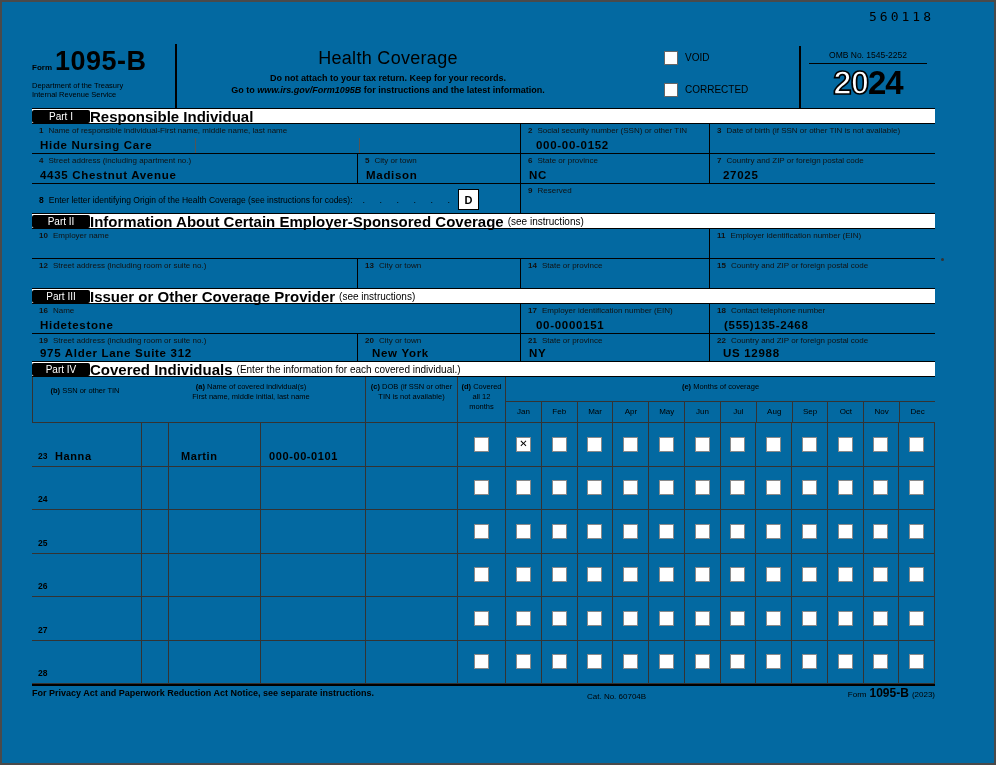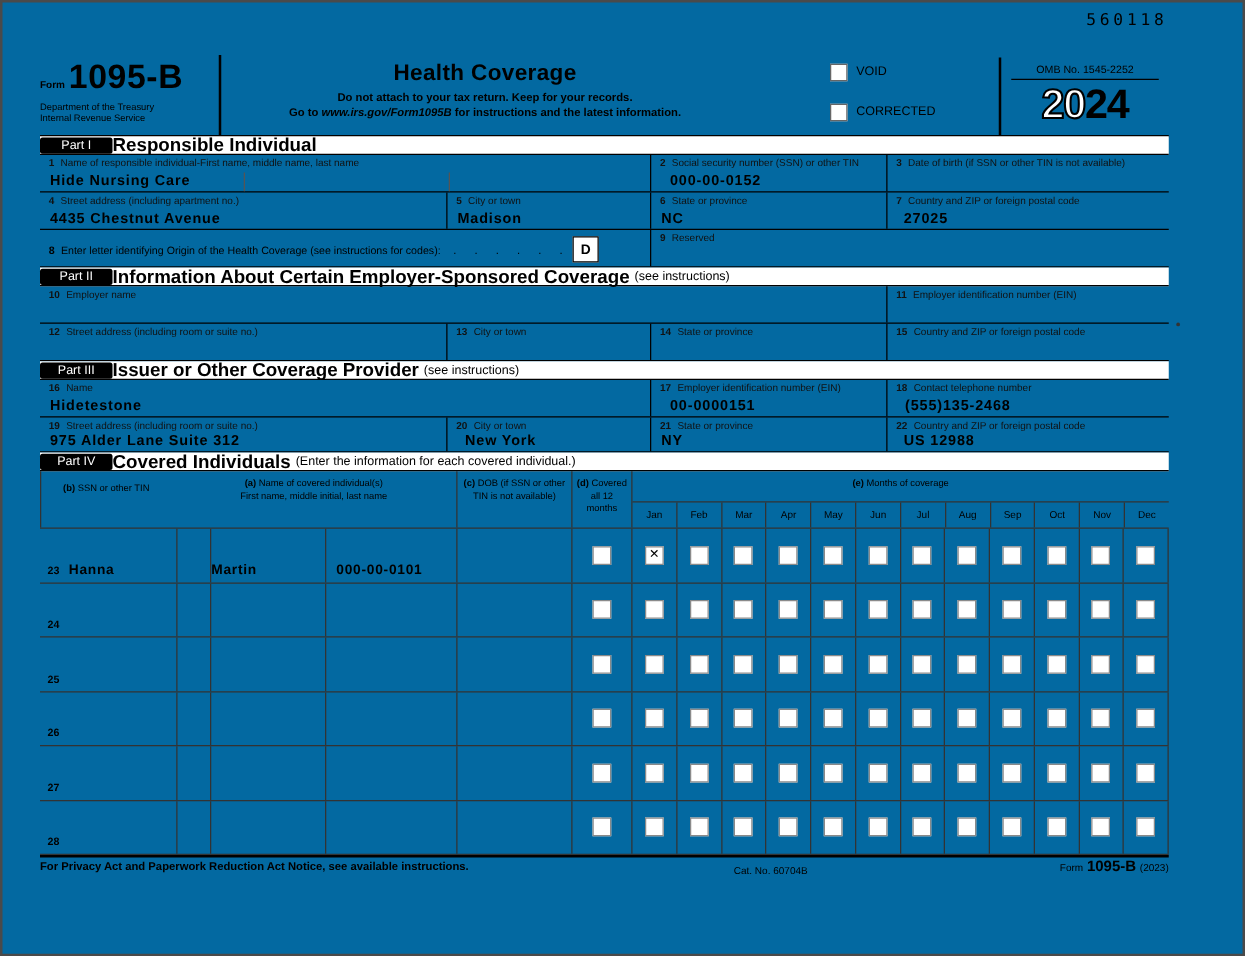--- a/index.html
+++ b/index.html
@@ -13,21 +13,21 @@
 
   
   .hdr{position:absolute;left:0;top:42px;width:903px;height:64px;}
   .hdr-formnum{position:absolute;left:0;top:0;width:145px;height:64px;border-right:2px solid #000;box-sizing:border-box;}
   .formword{font-size:8px;font-weight:bold;}
   .formnum-big{font-size:27px;font-weight:bold;letter-spacing:0.5px;line-height:1;}
   .fnline{display:flex;align-items:flex-end;gap:3px;margin-top:4px;}
   .fnline .formword{margin-bottom:3px;}
   .dept{font-size:7.5px;line-height:1.25;margin-top:6px;}
   .hdr-center{position:absolute;left:145px;top:0;width:422px;height:64px;text-align:center;}
-  .hc-title{font-size:18px;font-weight:bold;margin-top:4px;letter-spacing:0.3px;}
+  .hc-title{font-size:18px;font-weight:normal;margin-top:4px;letter-spacing:0.3px;}
   .hc-note1{font-size:9px;font-weight:bold;margin-top:4px;}
   .hc-note2{font-size:9px;font-weight:bold;margin-top:2px;}
   .hc-note2 .lnk{font-style:italic;}
   .hdr-void{position:absolute;left:632px;top:6px;width:130px;}
   .vrow{display:flex;align-items:center;gap:7px;height:15px;margin-bottom:17px;}
   .cb-sm{width:14px;height:14px;border:1px solid #666;background:#fff;box-sizing:border-box;}
   .vlabel{font-size:10px;}
   .hdr-omb{position:absolute;left:767px;top:2px;width:136px;height:62px;border-left:2px solid #000;
            box-sizing:border-box;text-align:center;}
   .omb-label{font-size:8.5px;margin:4px 8px 0 8px;padding-bottom:3px;border-bottom:1px solid #000;}
@@ -81,21 +81,21 @@
   .c-mid{width:27px;position:relative;border-right:1px solid #333;box-sizing:border-box;}
   .c-last{flex:1;position:relative;}
   .c-ssn{width:105px;position:relative;border-left:1px solid #333;box-sizing:border-box;}
   .c-dob{width:92px;border-left:1px solid #333;box-sizing:border-box;}
   .c-d12{width:48px;border-left:1px solid #333;box-sizing:border-box;display:flex;align-items:center;justify-content:center;}
   .c-month{flex:1;border-left:1px solid #333;box-sizing:border-box;display:flex;align-items:center;justify-content:center;}
   .c-month:last-child{border-right:1px solid #333;}
   .rownum{position:absolute;left:6px;bottom:5px;font-size:8.5px;font-weight:bold;}
   .pval{font-weight:bold;font-size:11px;letter-spacing:0.6px;white-space:nowrap;}
   .pfirst{position:absolute;left:23px;bottom:4px;}
-  .plast{position:absolute;left:0;bottom:4px;}
+  .plast{position:absolute;left:12px;bottom:4px;}
   .pssn{position:absolute;left:8px;bottom:4px;}
   .cb{width:15px;height:15px;border:1px solid #8a8a8a;background:#fff;box-sizing:border-box;
       display:flex;align-items:center;justify-content:center;font-size:10px;line-height:1;}
 
   
   .footline{position:absolute;left:0;top:682px;width:903px;border-top:2px solid #000;}
   .f-left{position:absolute;left:0;top:686px;font-size:9px;font-weight:bold;}
   .f-cat{position:absolute;left:555px;top:690px;font-size:8px;}
   .f-right{position:absolute;right:0;top:685px;font-size:8px;display:flex;align-items:flex-end;gap:3px;}
   .f-right .fr-num{font-size:12px;font-weight:bold;line-height:1;}
@@ -631,21 +631,21 @@
           <div class="c-month">
             <div class="cb"></div>
           </div>
           <div class="c-month">
             <div class="cb"></div>
           </div>
         </div>
       </div>
 
     <div class="footline"></div>
-    <div class="f-left">For Privacy Act and Paperwork Reduction Act Notice, see available instructions.</div>
+    <div class="f-left">For Privacy Act and Paperwork Reduction Act Notice, see separate instructions.</div>
     <div class="f-cat">Cat. No. 60704B</div>
     <div class="f-right">
       <span>Form</span>
       <span class="fr-num">1095-B</span>
       <span>(2023)</span>
     </div>
   </div>
 
   <div class="stray-dot"></div>
 </div>

